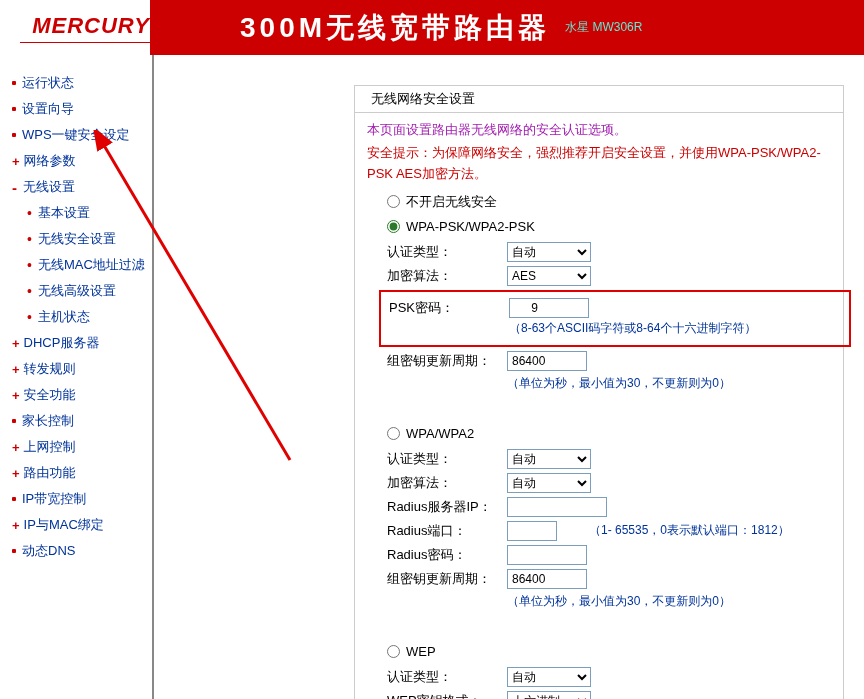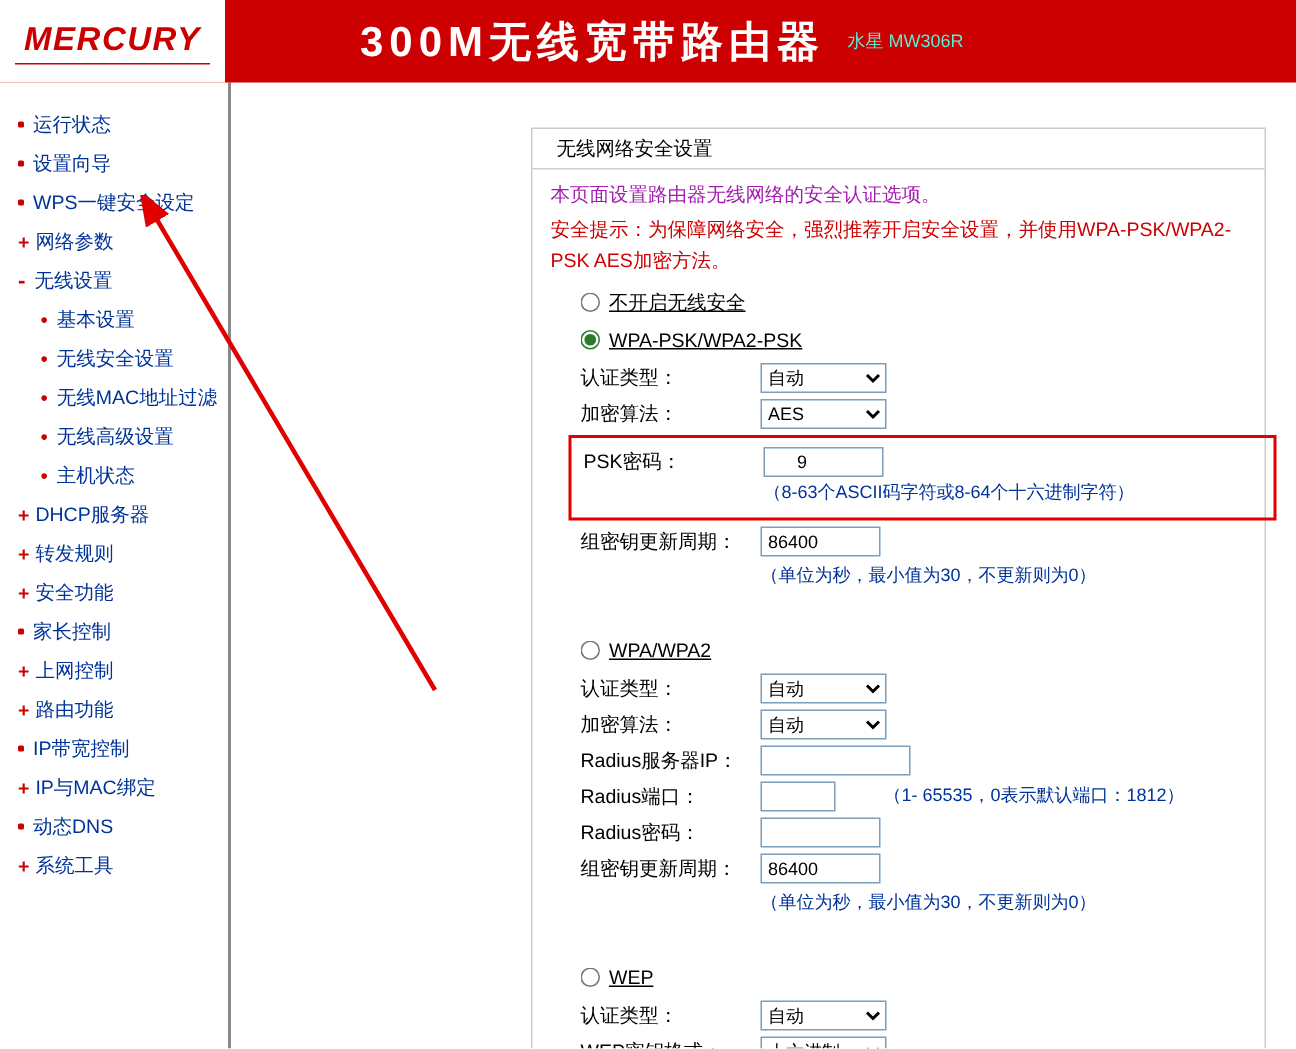--- a/index.html
+++ b/index.html
@@ -1,37 +1,37 @@
 <!DOCTYPE html>
 <html><head>
 <meta charset="utf-8">
 <style>
 * { margin: 0; padding: 0; box-sizing: border-box; }
 body { font-family: "Microsoft YaHei", SimSun, Arial, sans-serif; font-size: 13px; background: #fff; }
 .header { background: #CC0000; height: 55px; display: flex; align-items: center; position: relative; }
-.logo-area { background: #fff; width: 150px; height: 55px; display: flex; align-items: center; justify-content: center; flex-direction: column; }
+.logo-area { background: #fff; width: 150px; height: 55px; display: flex; align-items: flex-end; justify-content: center; flex-direction: column; }
 .logo-text { color: #CC0000; font-weight: bold; font-style: italic; font-size: 22px; letter-spacing: 1px; font-family: Arial, sans-serif; }
 .logo-line { width: 130px; height: 1px; background: #CC0000; margin-top: 3px; }
 .header-title { color: #fff; font-size: 28px; font-weight: bold; margin-left: 90px; letter-spacing: 4px; }
 .header-subtitle { color: #5eead4; font-size: 12px; margin-left: 15px; }
 .container { display: flex; height: calc(699px - 55px); }
 .sidebar { width: 154px; background: #fff; padding: 15px 5px 0 10px; border-right: 2px solid #888; overflow-y: auto; }
 .menu-item { color: #003399; font-size: 13px; padding: 4px 0 4px 2px; cursor: pointer; display: flex; align-items: center; }
 .menu-item::before { content: ""; width: 4px; height: 4px; background: #CC0000; margin-right: 6px; border-radius: 1px; display: inline-block; }
 .plus::before { content: "+"; width: auto; height: auto; background: none; color: #CC0000; font-weight: bold; margin-right: 4px; }
 .minus::before { content: "-"; width: auto; height: auto; background: none; color: #CC0000; font-weight: bold; margin-right: 6px; font-size: 15px; }
 .submenu { padding-left: 15px; }
 .submenu .menu-item::before { content: "•"; width: auto; height: auto; background: none; color: #CC0000; margin-right: 6px; font-size: 14px; }
 .main { flex: 1; padding: 30px 0 0 200px; overflow: hidden; position: relative; }
 .panel-title { background: #fff; border: 1px solid #ccc; padding: 4px 16px; font-size: 13px; width: 490px; }
 .panel-body { border: 1px solid #ccc; border-top: none; width: 490px; padding: 8px 12px; font-size: 13px; }
 .intro { color: #a21caf; margin-bottom: 4px; }
 .warning { color: #CC0000; line-height: 1.6; }
 .form-area { margin-top: 8px; padding-left: 20px; }
-.radio-row { margin: 8px 0; display: flex; align-items: center; text-decoration: underline; }
+.radio-row { margin: 8px 0; display: flex; align-items: center; }
 .radio-row input[type="radio"] { margin-right: 6px; }
 .field-row { display: flex; align-items: center; margin: 4px 0; }
 .field-label { width: 120px; color: #000; }
 .field-row select { width: 84px; border: 1px solid #7B9EBD; font-size: 12px; height: 20px; background: #fff; }
 .field-row input[type="text"] { border: 1px solid #7B9EBD; height: 20px; font-size: 12px; padding: 0 4px; width: 80px; }
 .field-row .wide { width: 180px; }
 .hint { color: #003399; font-size: 12px; margin-left: 2px; }
 .hint-row { padding-left: 120px; color: #003399; font-size: 12px; margin-bottom: 6px; }
 .highlight-box { border: 2px solid #E00000; padding: 4px 2px 2px 2px; margin-left: -8px; margin-right: -20px; margin-bottom: 2px; }
 .highlight-box .field-row { margin: 2px 0; }
@@ -66,21 +66,20 @@
     </div>
     <div class="menu-item plus">DHCP服务器</div>
     <div class="menu-item plus">转发规则</div>
     <div class="menu-item plus">安全功能</div>
     <div class="menu-item">家长控制</div>
     <div class="menu-item plus">上网控制</div>
     <div class="menu-item plus">路由功能</div>
     <div class="menu-item">IP带宽控制</div>
     <div class="menu-item plus">IP与MAC绑定</div>
     <div class="menu-item">动态DNS</div>
-    <div class="menu-item plus">系统工具</div>
   </div>
 
   <div class="main">
     <div class="panel-title">无线网络安全设置</div>
     <div class="panel-body">
       <div class="intro">本页面设置路由器无线网络的安全认证选项。</div>
       <div class="warning">安全提示：为保障网络安全，强烈推荐开启安全设置，并使用WPA-PSK/WPA2-PSK AES加密方法。</div>
 
       <div class="form-area">
         <div class="radio-row">

